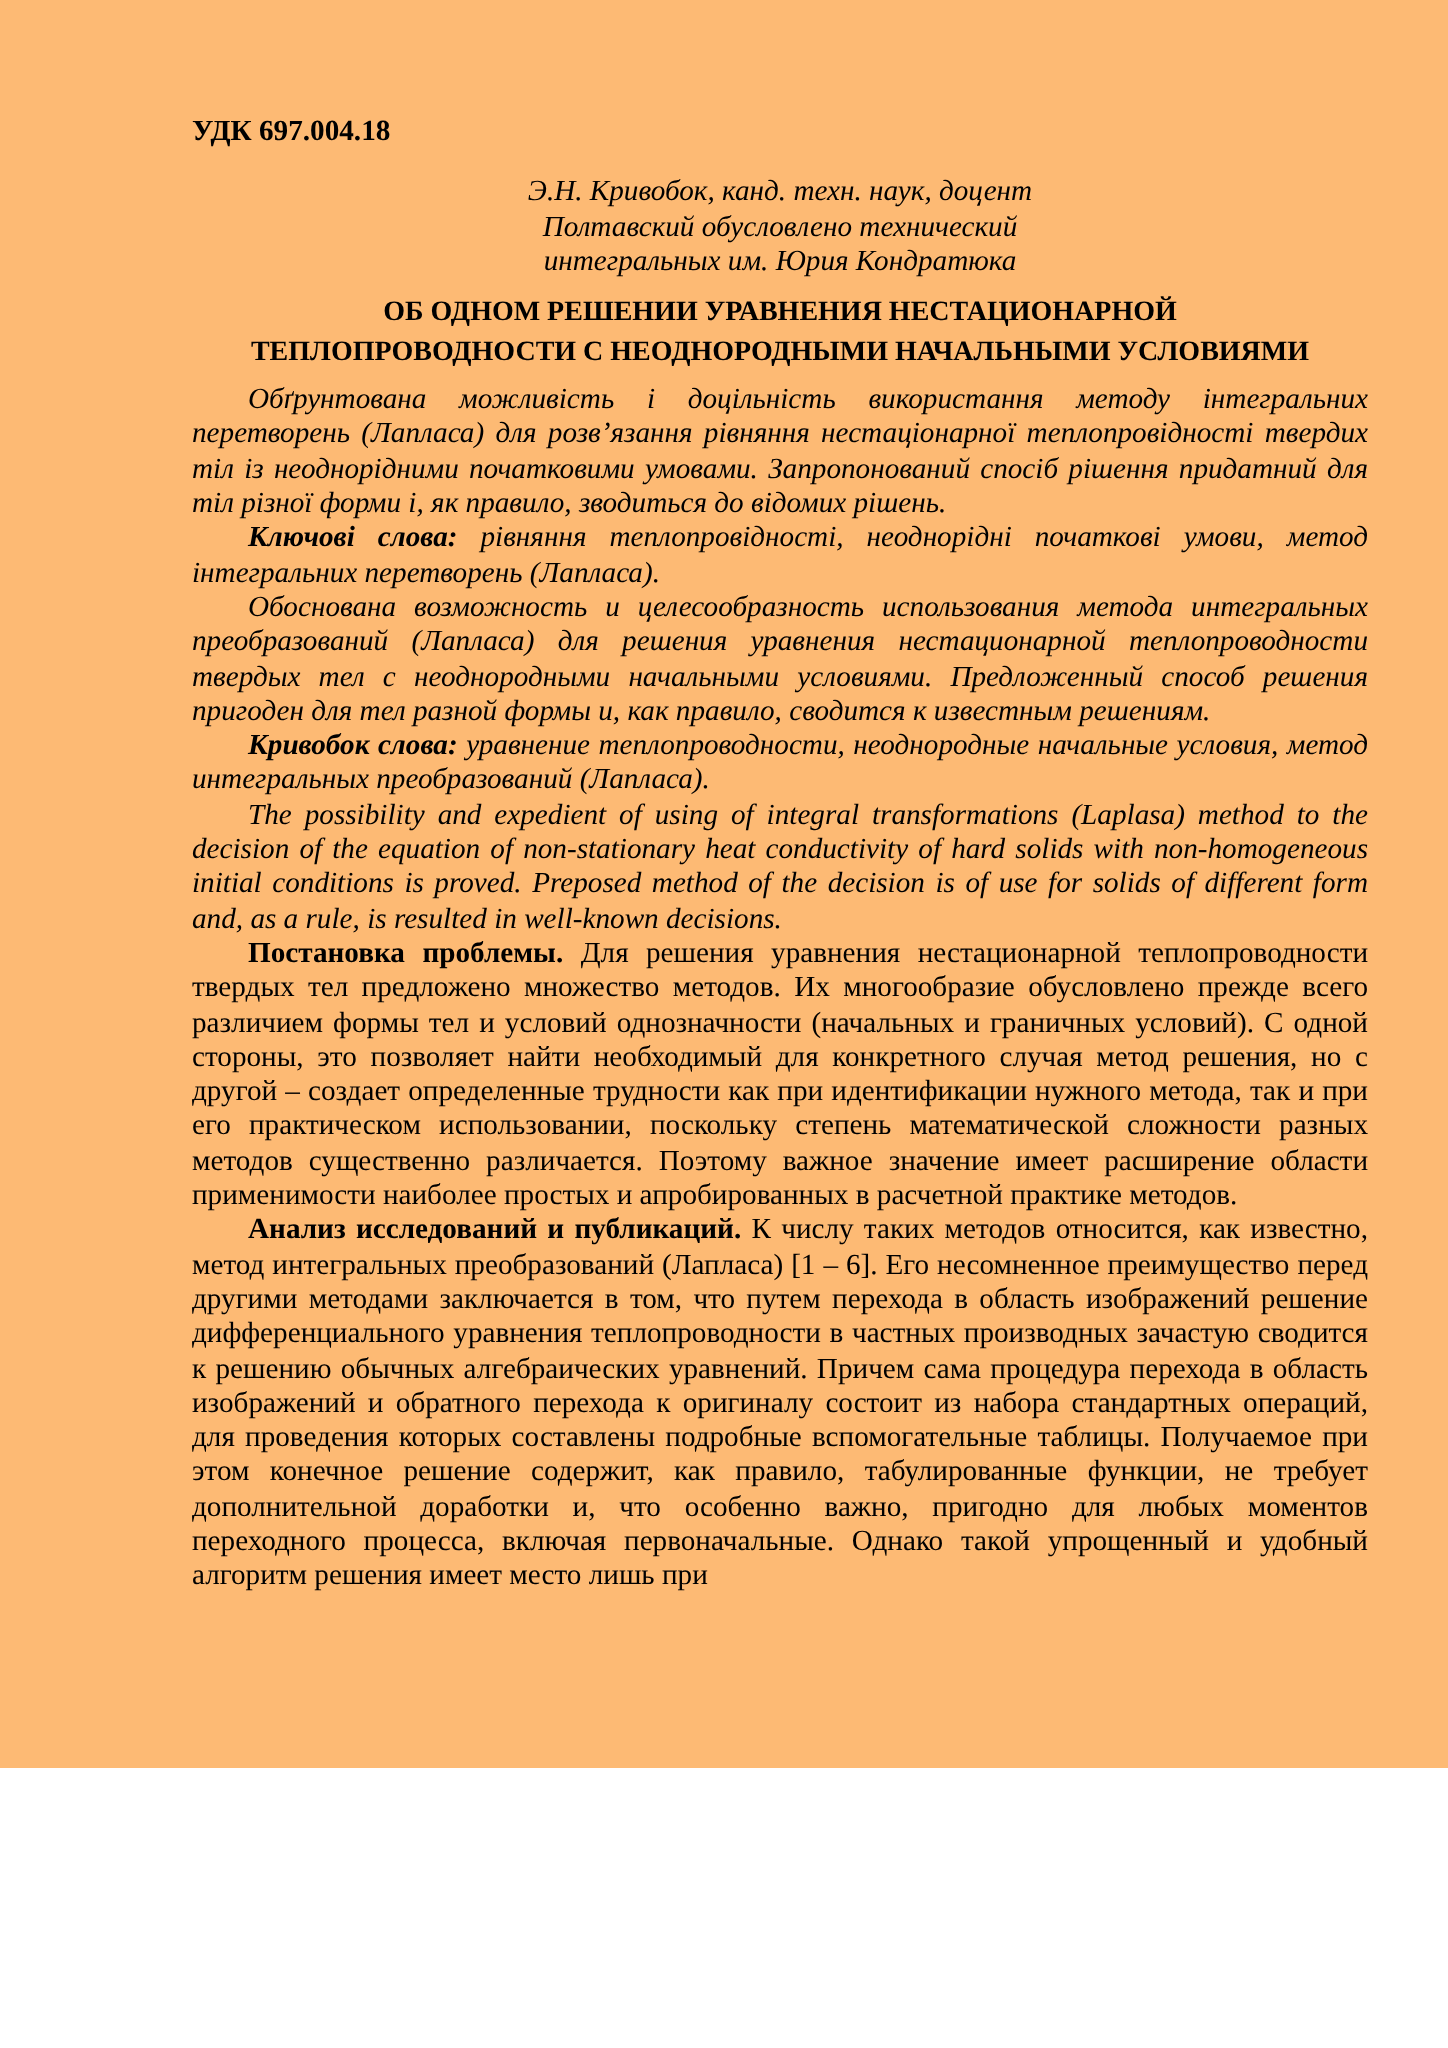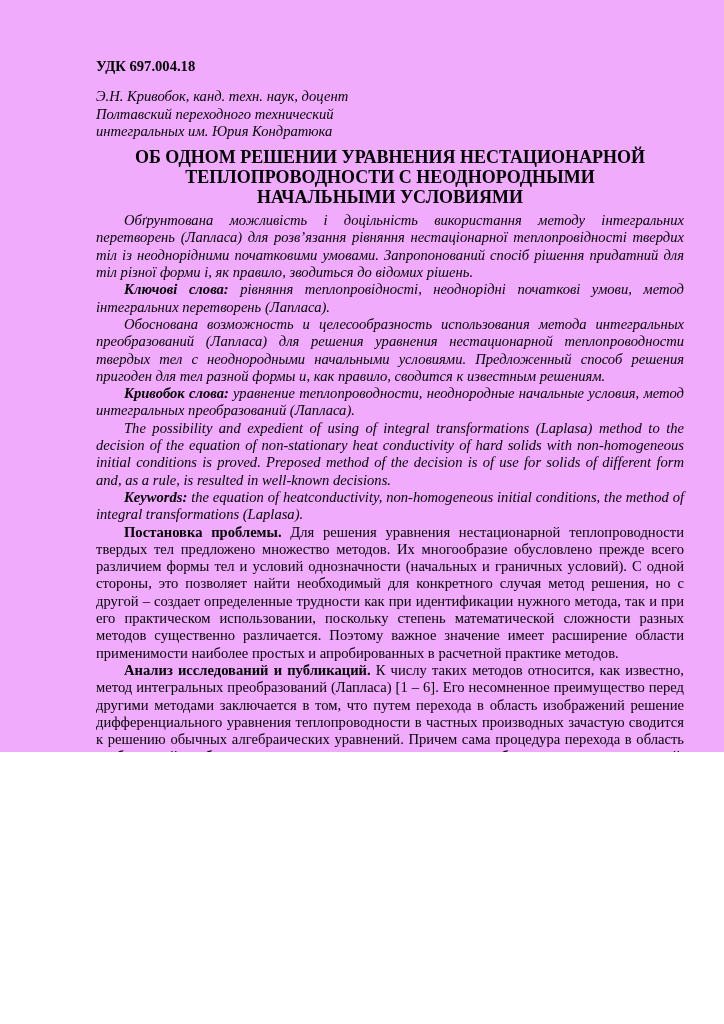--- a/index.html
+++ b/index.html
@@ -3,42 +3,42 @@
 <meta charset="utf-8">
 <style>
   html, body {
     margin: 0;
     padding: 0;
     background: #ffffff;
   }
   .page {
     position: relative;
     width: 724px;
-    height: 752px;
+    height: 884px;
     box-sizing: border-box;
-    background: #f0abfc;
+    background: #fdba74;
     color: #000000;
     font-family: "Liberation Serif", "DejaVu Serif", serif;
     font-size: 14.6px;
     line-height: 17.3px;
     padding: 58px 40px 0 96px;
     overflow: hidden;
   }
   .udc {
     font-weight: bold;
     margin-bottom: 13px;
   }
   .authors {
-    text-align: left;
+    text-align: center;
     font-style: italic;
     margin-bottom: 7px;
   }
   .paper-title {
     font-family: "Liberation Serif", "DejaVu Serif", serif;
-    font-size: 18px;
+    font-size: 14px;
     line-height: 20px;
     font-weight: bold;
     text-align: center;
     margin: 6px 0 5px 0;
     padding: 0 18px;
   }
   p {
     margin: 0;
     text-align: justify;
     text-indent: 28px;
@@ -57,32 +57,31 @@
 </style>
 </head>
 <body>
 
 <div class="page">
 
   <div class="udc">УДК 697.004.18</div>
 
   <div class="authors">
     <div>Э.Н. Кривобок, канд. техн. наук, доцент</div>
-    <div>Полтавский переходного технический</div>
+    <div>Полтавский обусловлено технический</div>
     <div>интегральных им. Юрия Кондратюка</div>
   </div>
 
   <div class="paper-title">ОБ ОДНОМ РЕШЕНИИ УРАВНЕНИЯ НЕСТАЦИОНАРНОЙ ТЕПЛОПРОВОДНОСТИ С НЕОДНОРОДНЫМИ НАЧАЛЬНЫМИ УСЛОВИЯМИ</div>
 
   <p class="italic">Обґрунтована можливість і доцільність використання методу інтегральних перетворень (Лапласа) для розв’язання рівняння нестаціонарної теплопровідності твердих тіл із неоднорідними початковими умовами. Запропонований спосіб рішення придатний для тіл різної форми і, як правило, зводиться до відомих рішень.</p>
   <p class="italic"><span class="kw-label">Ключові слова:</span> <span>рівняння теплопровідності, неоднорідні початкові умови, метод інтегральних перетворень (Лапласа).</span></p>
 
   <p class="italic">Обоснована возможность и целесообразность использования метода интегральных преобразований (Лапласа) для решения уравнения нестационарной теплопроводности твердых тел с неоднородными начальными условиями. Предложенный способ решения пригоден для тел разной формы и, как правило, сводится к известным решениям.</p>
   <p class="italic"><span class="kw-label">Кривобок слова:</span> <span>уравнение теплопроводности, неоднородные начальные условия, метод интегральных преобразований (Лапласа).</span></p>
 
   <p class="italic">The possibility and expedient of using of integral transformations (Laplasa) method to the decision of the equation of non-stationary heat conductivity of hard solids with non-homogeneous initial conditions is proved. Preposed method of the decision is of use for solids of different form and, as a rule, is resulted in well-known decisions.</p>
-  <p class="italic"><span class="kw-label">Keywords:</span> <span>the equation of heatconductivity, non-homogeneous initial conditions, the method of integral transformations (Laplasa).</span></p>
 
   <p class="body-start"><span class="section-heading">Постановка проблемы.</span> <span>Для решения уравнения нестационарной теплопроводности твердых тел предложено множество методов. Их многообразие обусловлено прежде всего различием формы тел и условий однозначности (начальных и граничных условий). С одной стороны, это позволяет найти необходимый для конкретного случая метод решения, но с другой – создает определенные трудности как при идентификации нужного метода, так и при его практическом использовании, поскольку степень математической сложности разных методов существенно различается. Поэтому важное значение имеет расширение области применимости наиболее простых и апробированных в расчетной практике методов.</span></p>
 
   <p><span class="section-heading">Анализ исследований и публикаций.</span> <span>К числу таких методов относится, как известно, метод интегральных преобразований (Лапласа) [1 – 6]. Его несомненное преимущество перед другими методами заключается в том, что путем перехода в область изображений решение дифференциального уравнения теплопроводности в частных производных зачастую сводится к решению обычных алгебраических уравнений. Причем сама процедура перехода в область изображений и обратного перехода к оригиналу состоит из набора стандартных операций, для проведения которых составлены подробные вспомогательные таблицы. Получаемое при этом конечное решение содержит, как правило, табулированные функции, не требует дополнительной доработки и, что особенно важно, пригодно для любых моментов переходного процесса, включая первоначальные. Однако такой упрощенный и удобный алгоритм решения имеет место лишь при</span></p>
 
 </div>
 
 </body></html>

